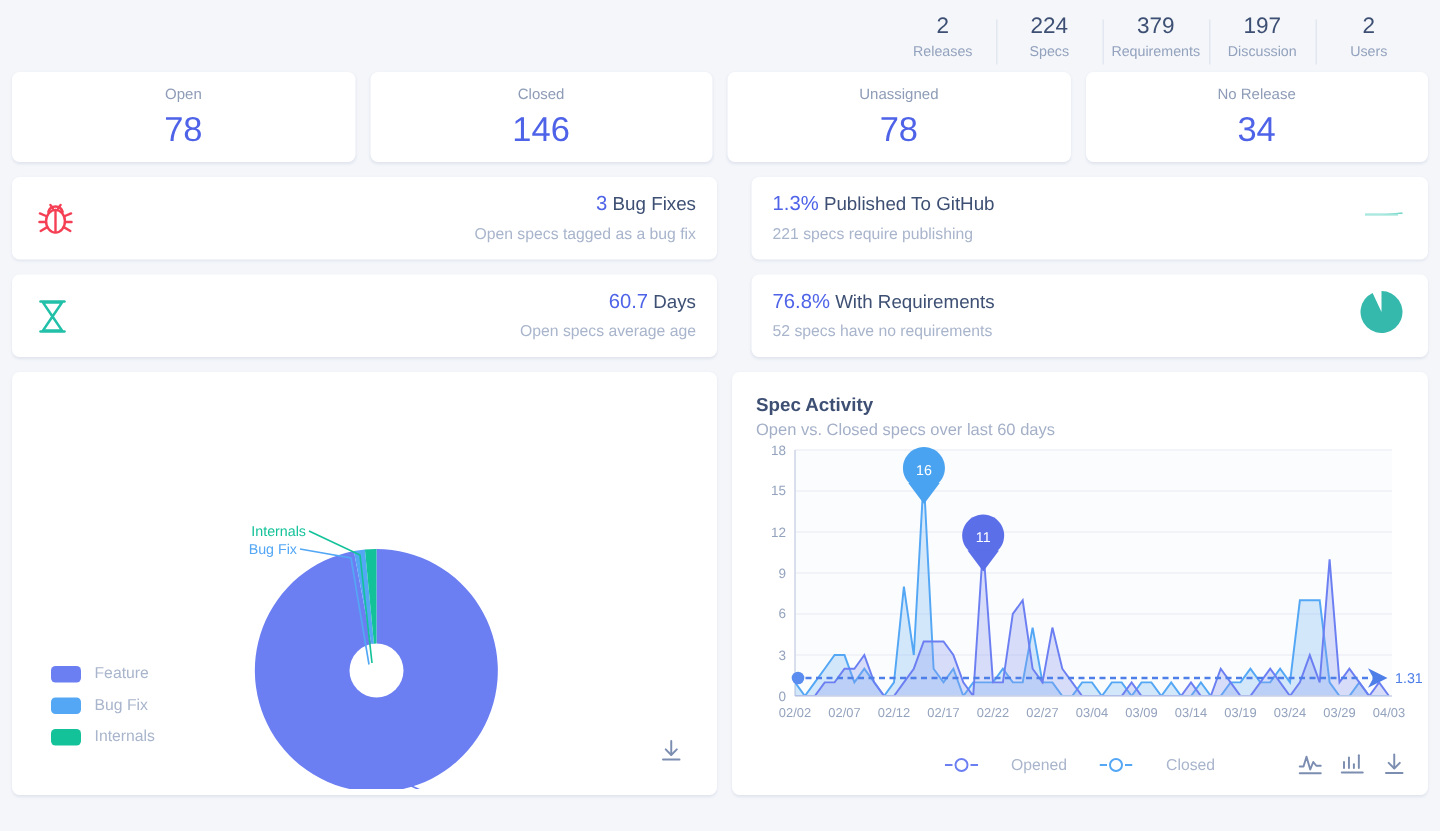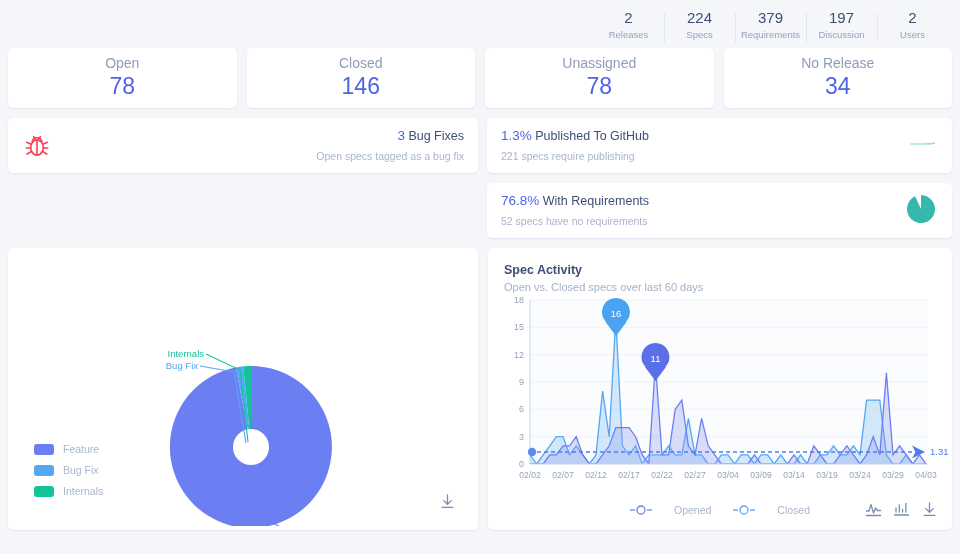--- a/index.html
+++ b/index.html
@@ -32,28 +32,28 @@
   }
 
   
   .kpi-row { display: flex; gap: 10px; }
   .kpi {
     flex: 1; height: 60px; background: #fff; border-radius: 5px;
     box-shadow: 0 1px 2px rgba(60,80,130,.10);
     display: flex; flex-direction: column; align-items: center;
     justify-content: center;
   }
-  .kpi .lbl { font-size: 14px; color: #8e9cb7; line-height: 15px; }
+  .kpi .lbl { font-size: 10px; color: #8e9cb7; line-height: 15px; }
   .kpi .val {
     font-size: 23px; color: #4e63e8; line-height: 28px;
     font-weight: 400; margin-top: 1px;
   }
 
   
-  .metrics { display: flex; gap: 9px; margin-top: 10px; }
+  .metrics { display: flex; gap: 23px; margin-top: 10px; }
   .mcol { display: flex; flex-direction: column; gap: 10px; }
   .mcol.left { width: 470px; }
   .mcol.right { flex: 1; }
   .mrow {
     background: #fff; border-radius: 5px; height: 55px;
     box-shadow: 0 1px 2px rgba(60,80,130,.10);
     display: flex; align-items: center; padding: 0 14px;
   }
   .mrow .icon-box { width: 40px; display: flex; align-items: center; }
   .mrow .txt-right { margin-left: auto; text-align: right; }
@@ -162,20 +162,36 @@
               <line x1="20.8" y1="19.6" x2="24.9" y2="22"></line>
             </g>
           </svg>
         </div>
         <div class="txt-right">
           <div class="mtitle"><span class="hi">3</span> <span>Bug Fixes</span></div>
           <div class="msub">Open specs tagged as a bug fix</div>
         </div>
       </div>
 
+      <div class="mrow">
+        <div class="icon-box">
+          <svg width="26" height="28" viewBox="0 0 26 28">
+            <g fill="none" stroke="#22c0a8" stroke-width="1.7" stroke-linecap="round" stroke-linejoin="round">
+              <line x1="5" y1="4" x2="21" y2="4"></line>
+              <line x1="5" y1="24" x2="21" y2="24"></line>
+              <path d="M6.6 4.6 L19.4 4.6 L13 14 Z"></path>
+              <path d="M6.6 23.4 L19.4 23.4 L13 14 Z"></path>
+            </g>
+          </svg>
+        </div>
+        <div class="txt-right">
+          <div class="mtitle"><span class="hi">60.7</span> <span>Days</span></div>
+          <div class="msub">Open specs average age</div>
+        </div>
+      </div>
 
     </div>
 
     <div class="mcol right">
 
       <div class="mrow">
         <div class="txt-left">
           <div class="mtitle"><span class="hi">1.3%</span> <span>Published To GitHub</span></div>
           <div class="msub">221 specs require publishing</div>
         </div>

